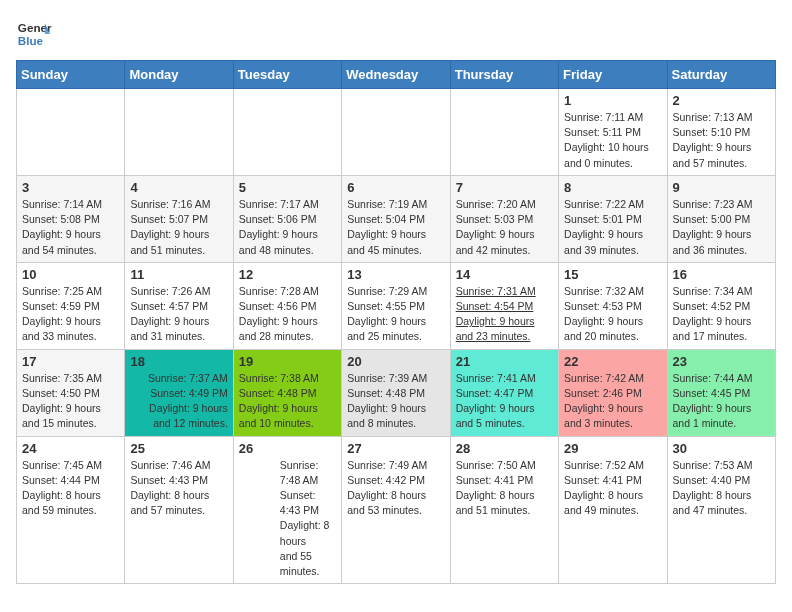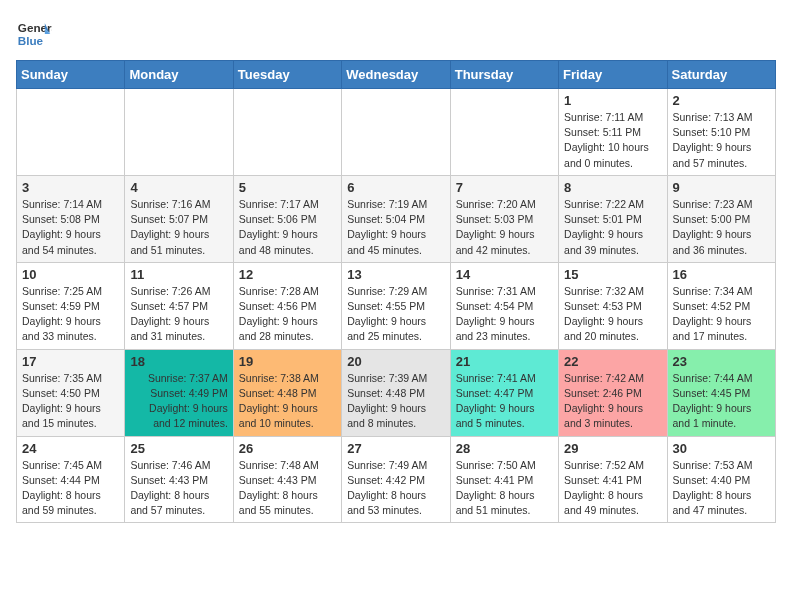--- a/index.html
+++ b/index.html
@@ -205,21 +205,21 @@
         </td>
         <td>
           <span class="day-num">13</span>
           <div class="day-info" style="white-space: pre-line;">Sunrise: 7:29 AM
 Sunset: 4:55 PM
 Daylight: 9 hours
 and 25 minutes.</div>
         </td>
         <td>
           <span class="day-num">14</span>
-          <div class="day-info" style="white-space: pre-line;">Sunrise: 7:31 AM
+          <div class="day-info" style="white-space: pre-line; text-decoration: underline;">Sunrise: 7:31 AM
 Sunset: 4:54 PM
 Daylight: 9 hours
 and 23 minutes.</div>
         </td>
         <td>
           <span class="day-num">15</span>
           <div class="day-info" style="white-space: pre-line;">Sunrise: 7:32 AM
 Sunset: 4:53 PM
 Daylight: 9 hours
 and 20 minutes.</div>
@@ -240,21 +240,21 @@
 Daylight: 9 hours
 and 15 minutes.</div>
         </td>
         <td style="background: #14b8a6;">
           <span class="day-num">18</span>
           <div class="day-info" style="white-space: pre-line; text-align: right;">Sunrise: 7:37 AM
 Sunset: 4:49 PM
 Daylight: 9 hours
 and 12 minutes.</div>
         </td>
-        <td style="background: #fdba74;">
+        <td style="background: #84cc16;">
           <span class="day-num">19</span>
           <div class="day-info" style="white-space: pre-line;">Sunrise: 7:38 AM
 Sunset: 4:48 PM
 Daylight: 9 hours
 and 10 minutes.</div>
         </td>
         <td style="background: #e5e5e5;">
           <span class="day-num">20</span>
           <div class="day-info" style="white-space: pre-line;">Sunrise: 7:39 AM
 Sunset: 4:48 PM
@@ -293,21 +293,21 @@
         </td>
         <td>
           <span class="day-num">25</span>
           <div class="day-info" style="white-space: pre-line;">Sunrise: 7:46 AM
 Sunset: 4:43 PM
 Daylight: 8 hours
 and 57 minutes.</div>
         </td>
         <td>
           <span class="day-num">26</span>
-          <div class="day-info" style="white-space: pre-line;">Sunrise: 7:48 AM
+          <div class="day-info" style="white-space: pre-line; margin-left: 41px;">Sunrise: 7:48 AM
 Sunset: 4:43 PM
 Daylight: 8 hours
 and 55 minutes.</div>
         </td>
         <td>
           <span class="day-num">27</span>
           <div class="day-info" style="white-space: pre-line;">Sunrise: 7:49 AM
 Sunset: 4:42 PM
 Daylight: 8 hours
 and 53 minutes.</div>

